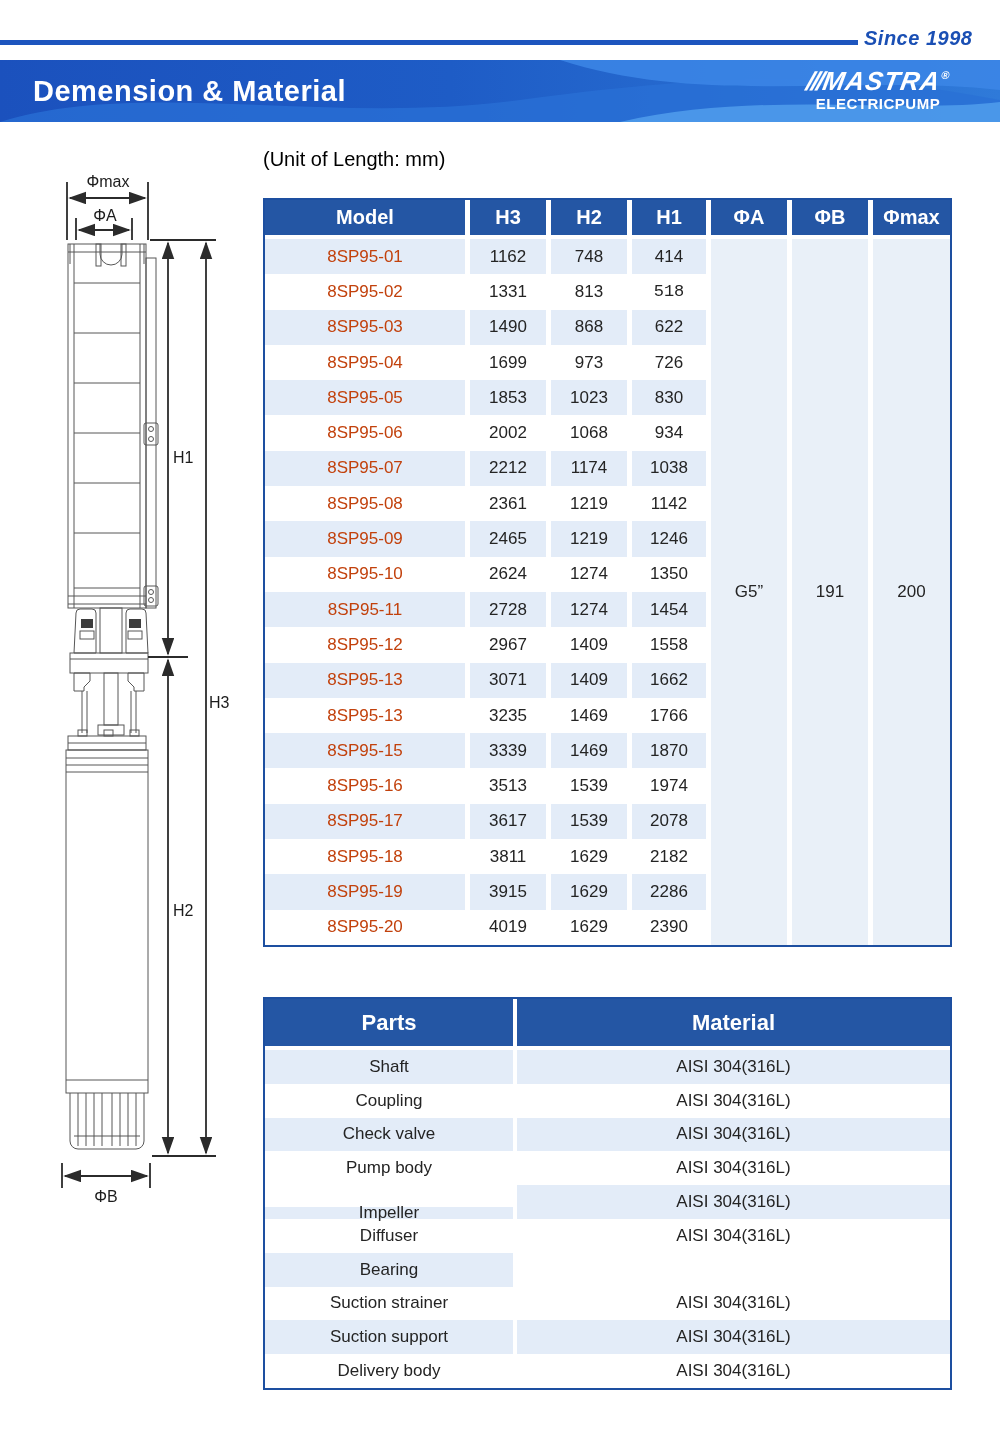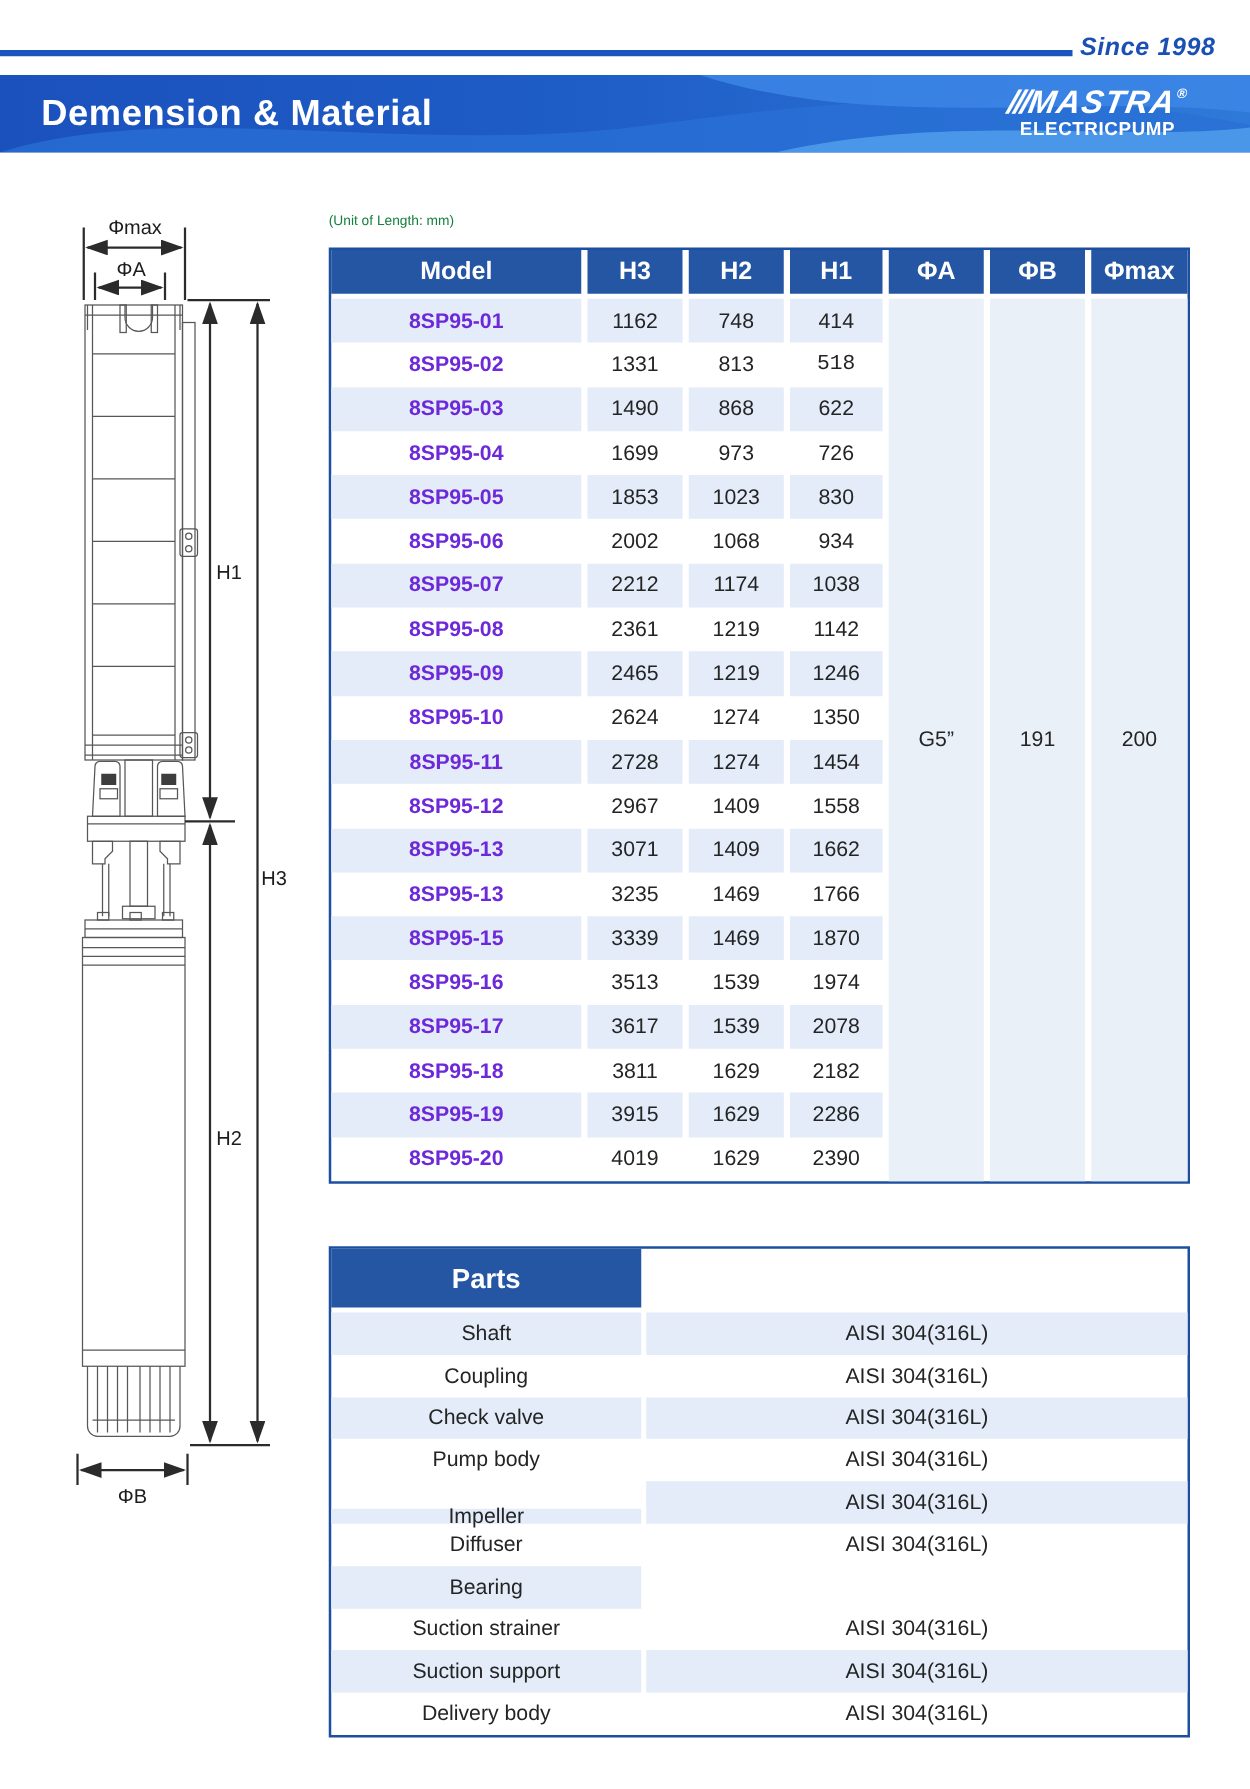--- a/index.html
+++ b/index.html
@@ -22,33 +22,33 @@
   .banner svg{position:absolute;left:0;top:0;}
   .banner-title{position:absolute;left:33px;top:0;height:62px;line-height:62px;color:#fff;
     font-size:29px;font-weight:bold;letter-spacing:0.5px;}
   .logo{position:absolute;right:32px;top:7px;width:180px;text-align:center;color:#fff;}
   .logo .brand-row{font-size:26px;font-weight:900;font-style:italic;letter-spacing:1px;
     transform:skewX(-10deg);white-space:nowrap;line-height:28px;}
   .logo .hatch{letter-spacing:-2px;margin-right:1px;}
   .logo .reg{font-size:11px;font-weight:bold;vertical-align:top;font-style:normal;position:relative;top:-6px;}
   .logo .sub{font-size:15px;font-weight:bold;letter-spacing:0.5px;line-height:17px;}
   
-  .unit-note{position:absolute;left:263px;top:171px;font-size:11px;color:#15803d;}
+  .unit-note{position:absolute;left:263px;top:148px;font-size:20px;color:#000000;}
   
   .diagram{position:absolute;left:20px;top:168px;}
   .diagram text{font-family:"Liberation Sans","DejaVu Sans",sans-serif;font-size:16px;fill:#1c1c1c;}
   
   .dim-table{position:absolute;left:263px;top:198px;width:689px;height:749px;
     border:2px solid var(--tbl-border);background:#fff;display:grid;
     grid-template-columns:200px 76px 76px 74px 76px 76px 77px;
     grid-template-rows:35px 4px repeat(20,35.3px);column-gap:5px;}
   .dt-h{background:var(--accent);color:#fff;font-weight:bold;font-size:20px;
     display:flex;align-items:center;justify-content:center;}
   .dt-c{display:flex;align-items:center;justify-content:center;font-size:17px;color:#242424;}
-  .dt-c.model{font-weight:bold;color:#6d28d9;}
+  .dt-c.model{font-weight:normal;color:#c2410c;}
   .stripe{background:var(--stripe);}
   .dt-m{background:var(--merged-bg);display:flex;align-items:center;justify-content:center;
     font-size:17px;color:#242424;}
   
   .parts-table{position:absolute;left:263px;top:997px;width:689px;height:393px;
     border:2px solid var(--tbl-border);background:#fff;display:grid;
     grid-template-columns:248px 433px;grid-template-rows:47px 4px repeat(10,33.8px);column-gap:4px;}
   .pt-h{background:var(--accent);color:#fff;font-weight:bold;font-size:22px;
     display:flex;align-items:center;justify-content:center;}
   .pt-c{display:flex;align-items:center;justify-content:center;font-size:17px;color:#242424;}
@@ -270,20 +270,21 @@
     <div class="dt-c" style="grid-area: 22 / 2;">4019</div>
     <div class="dt-c" style="grid-area: 22 / 3;">1629</div>
     <div class="dt-c" style="grid-area: 22 / 4;">2390</div>
     <div class="dt-m" style="grid-area: 3 / 5 / span 20;">G5”</div>
     <div class="dt-m" style="grid-area: 3 / 6 / span 20;">191</div>
     <div class="dt-m" style="grid-area: 3 / 7 / span 20;">200</div>
   </div>
 
 <div class="parts-table">
     <div class="pt-h" style="grid-area: 1 / 1;">Parts</div>
+    <div class="pt-h" style="grid-area: 1 / 2;">Material</div>
     <div class="pt-c stripe" style="grid-area: 3 / 1;">Shaft</div>
     <div class="pt-c stripe" style="grid-area: 3 / 2;">AISI 304(316L)</div>
     <div class="pt-c" style="grid-area: 4 / 1; text-align: center;">Coupling</div>
     <div class="pt-c" style="grid-area: 4 / 2;">AISI 304(316L)</div>
     <div class="pt-c stripe" style="grid-area: 5 / 1;">Check valve</div>
     <div class="pt-c stripe" style="grid-area: 5 / 2;">AISI 304(316L)</div>
     <div class="pt-c" style="grid-area: 6 / 1;">Pump body</div>
     <div class="pt-c" style="grid-area: 6 / 2;">AISI 304(316L)</div>
     <div class="pt-c stripe" style="grid-area: 7 / 1; margin-top: 22px;">Impeller</div>
     <div class="pt-c stripe" style="grid-area: 7 / 2;">AISI 304(316L)</div>

